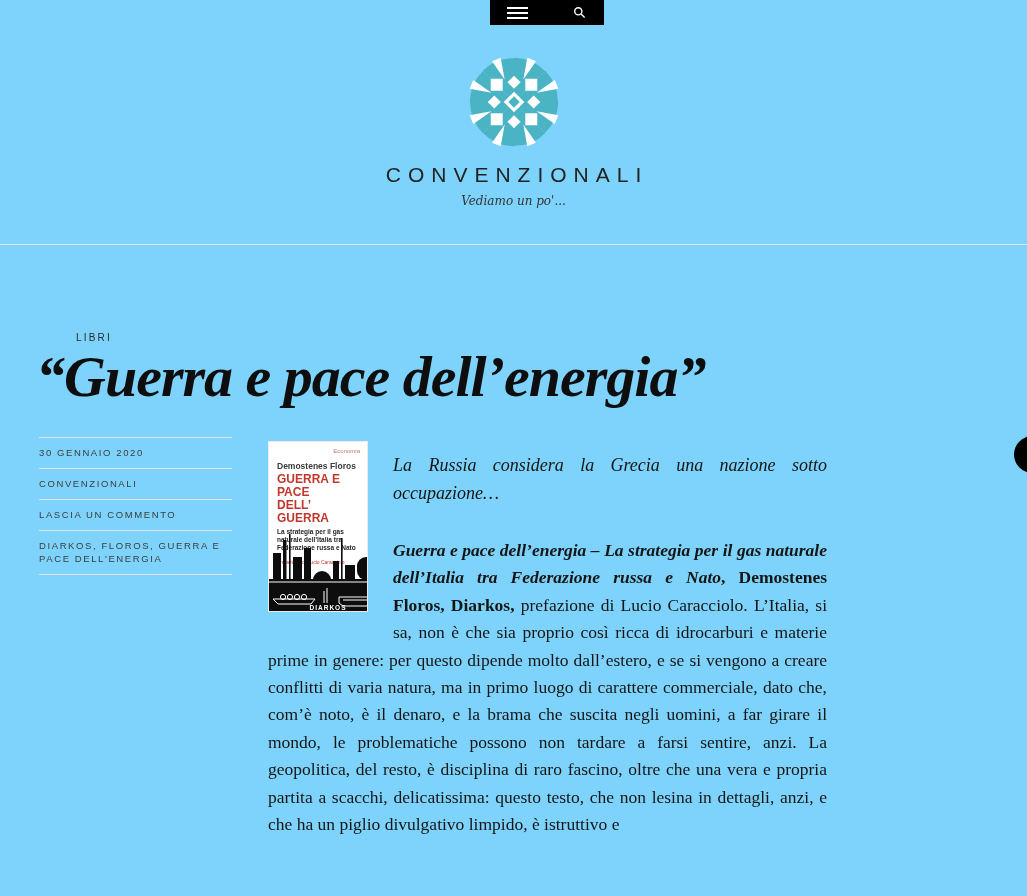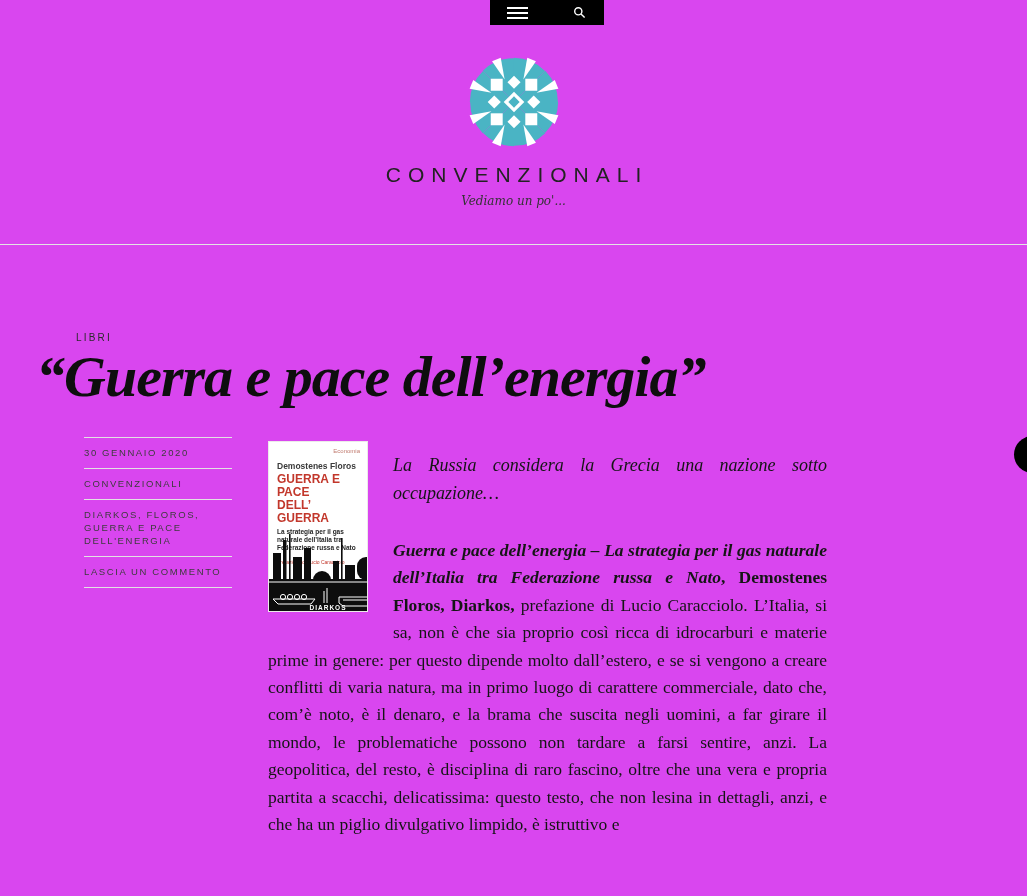--- a/index.html
+++ b/index.html
@@ -1,20 +1,20 @@
 <!DOCTYPE html>
 <html lang="it"><head>
 <meta charset="utf-8">
 <title>Convenzionali</title>
 <style>
   * { margin:0; padding:0; box-sizing:border-box; }
   html,body { background:#fff; }
   .page {
     position:relative; width:1027px; height:896px; margin:0 auto;
-    background:#d946ef; overflow:hidden;
+    background:#7dd3fc; overflow:hidden;
     font-family:"Liberation Sans", sans-serif; color:#1a1a1a;
   }
 
   
   .topbar {
     position:absolute; left:490px; top:0; width:114px; height:25px;
     background:#000; display:flex; align-items:center;
     justify-content:space-between; padding:0 17px;
   }
   .hamburger { width:21px; height:12px; display:flex; flex-direction:column;
@@ -48,21 +48,21 @@
     position:absolute; left:36px; top:341px; width:760px;
     font-family:Liberation Serif, serif; font-style:italic; font-weight:bold;
     font-size:58px; line-height:72px; color:#0e0e0e; letter-spacing:-1px;
   }
 
   
   .meta { position:absolute; left:39px; top:437px; width:193px; }
   .meta-item {
     display:block; border-top:1px solid #e2e2e2; padding:8px 4px 9px 0;
     font-size:9.5px; letter-spacing:1.6px; line-height:13px;
-    color:#3c3c3c; text-decoration:none;margin-left:45px;
+    color:#3c3c3c; text-decoration:none;
   }
   .meta-item:last-child { border-bottom:1px solid #e2e2e2; }
 
   
   .article {
     position:absolute; left:268px; top:437px; width:559px;
     font-family:"Liberation Serif", serif; font-size:17.5px; color:#151515;
   }
   .byline { line-height:23px; margin-bottom:27px; }
   .lead {
@@ -150,22 +150,22 @@
   <h1 class="site-title">CONVENZIONALI</h1>
   <div class="tagline">Vediamo un po'...</div>
   <hr class="header-divider">
 
   <a class="category" href="#">LIBRI</a>
   <h2 class="post-title">“Guerra e pace dell’energia”</h2>
 
   <aside class="meta">
     <a class="meta-item" href="#">30 GENNAIO 2020</a>
     <a class="meta-item" href="#">CONVENZIONALI</a>
+    <a class="meta-item" href="#">LASCIA UN COMMENTO</a>
     <a class="meta-item" href="#">DIARKOS, FLOROS, GUERRA E PACE DELL'ENERGIA</a>
-    <a class="meta-item" href="#">LASCIA UN COMMENTO</a>
   </aside>
 
   <article class="article">
 
     <div class="book-cover">
       <div class="cover-imprint">Economia</div>
       <div class="cover-author">Demostenes Floros</div>
       <div class="cover-title">
         <div>GUERRA E PACE</div>
         <div>DELL’ GUERRA</div>

